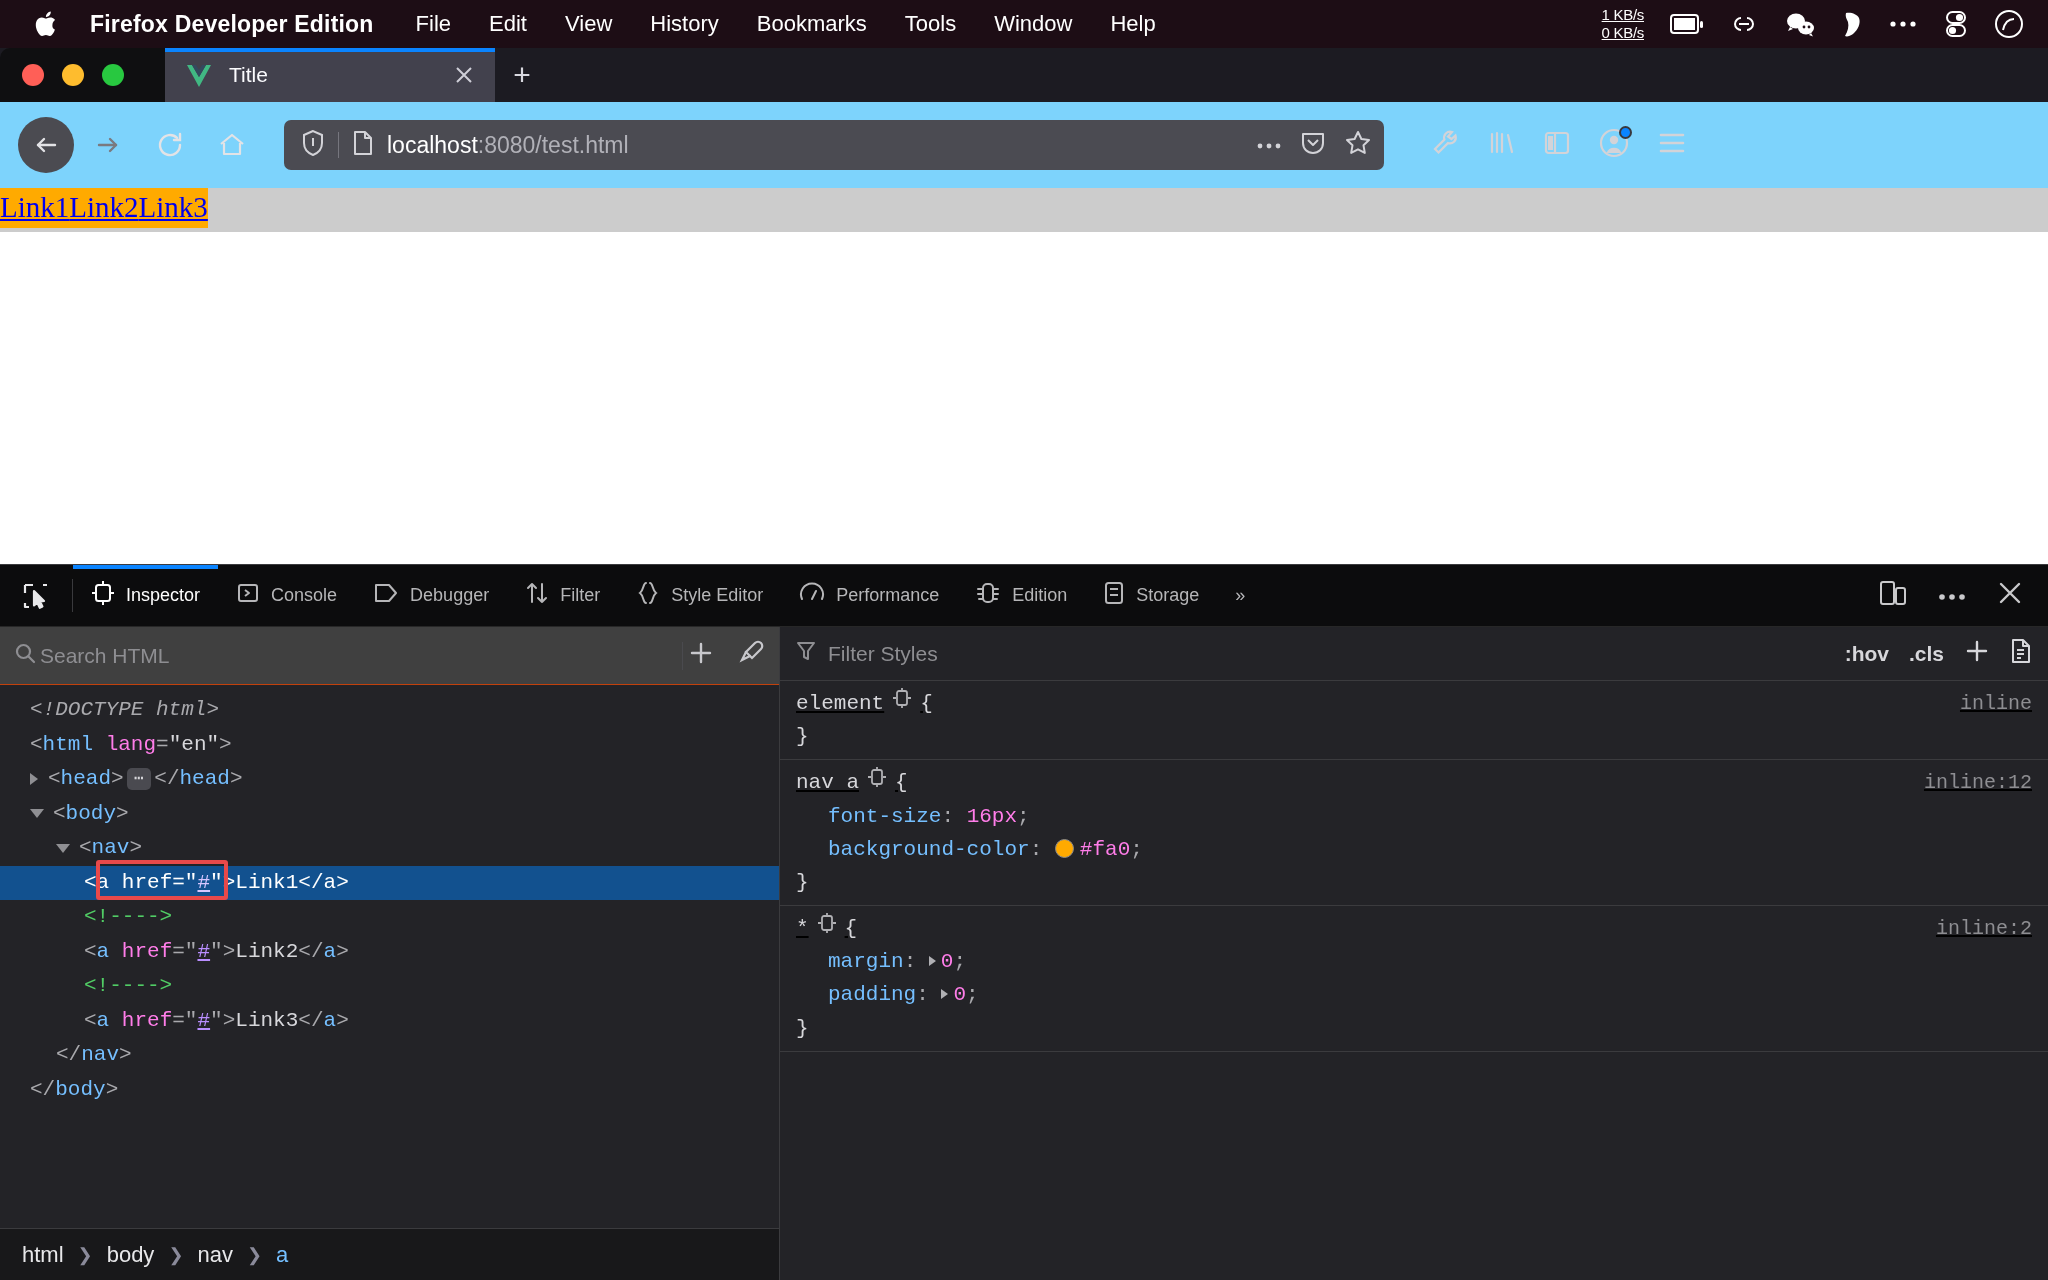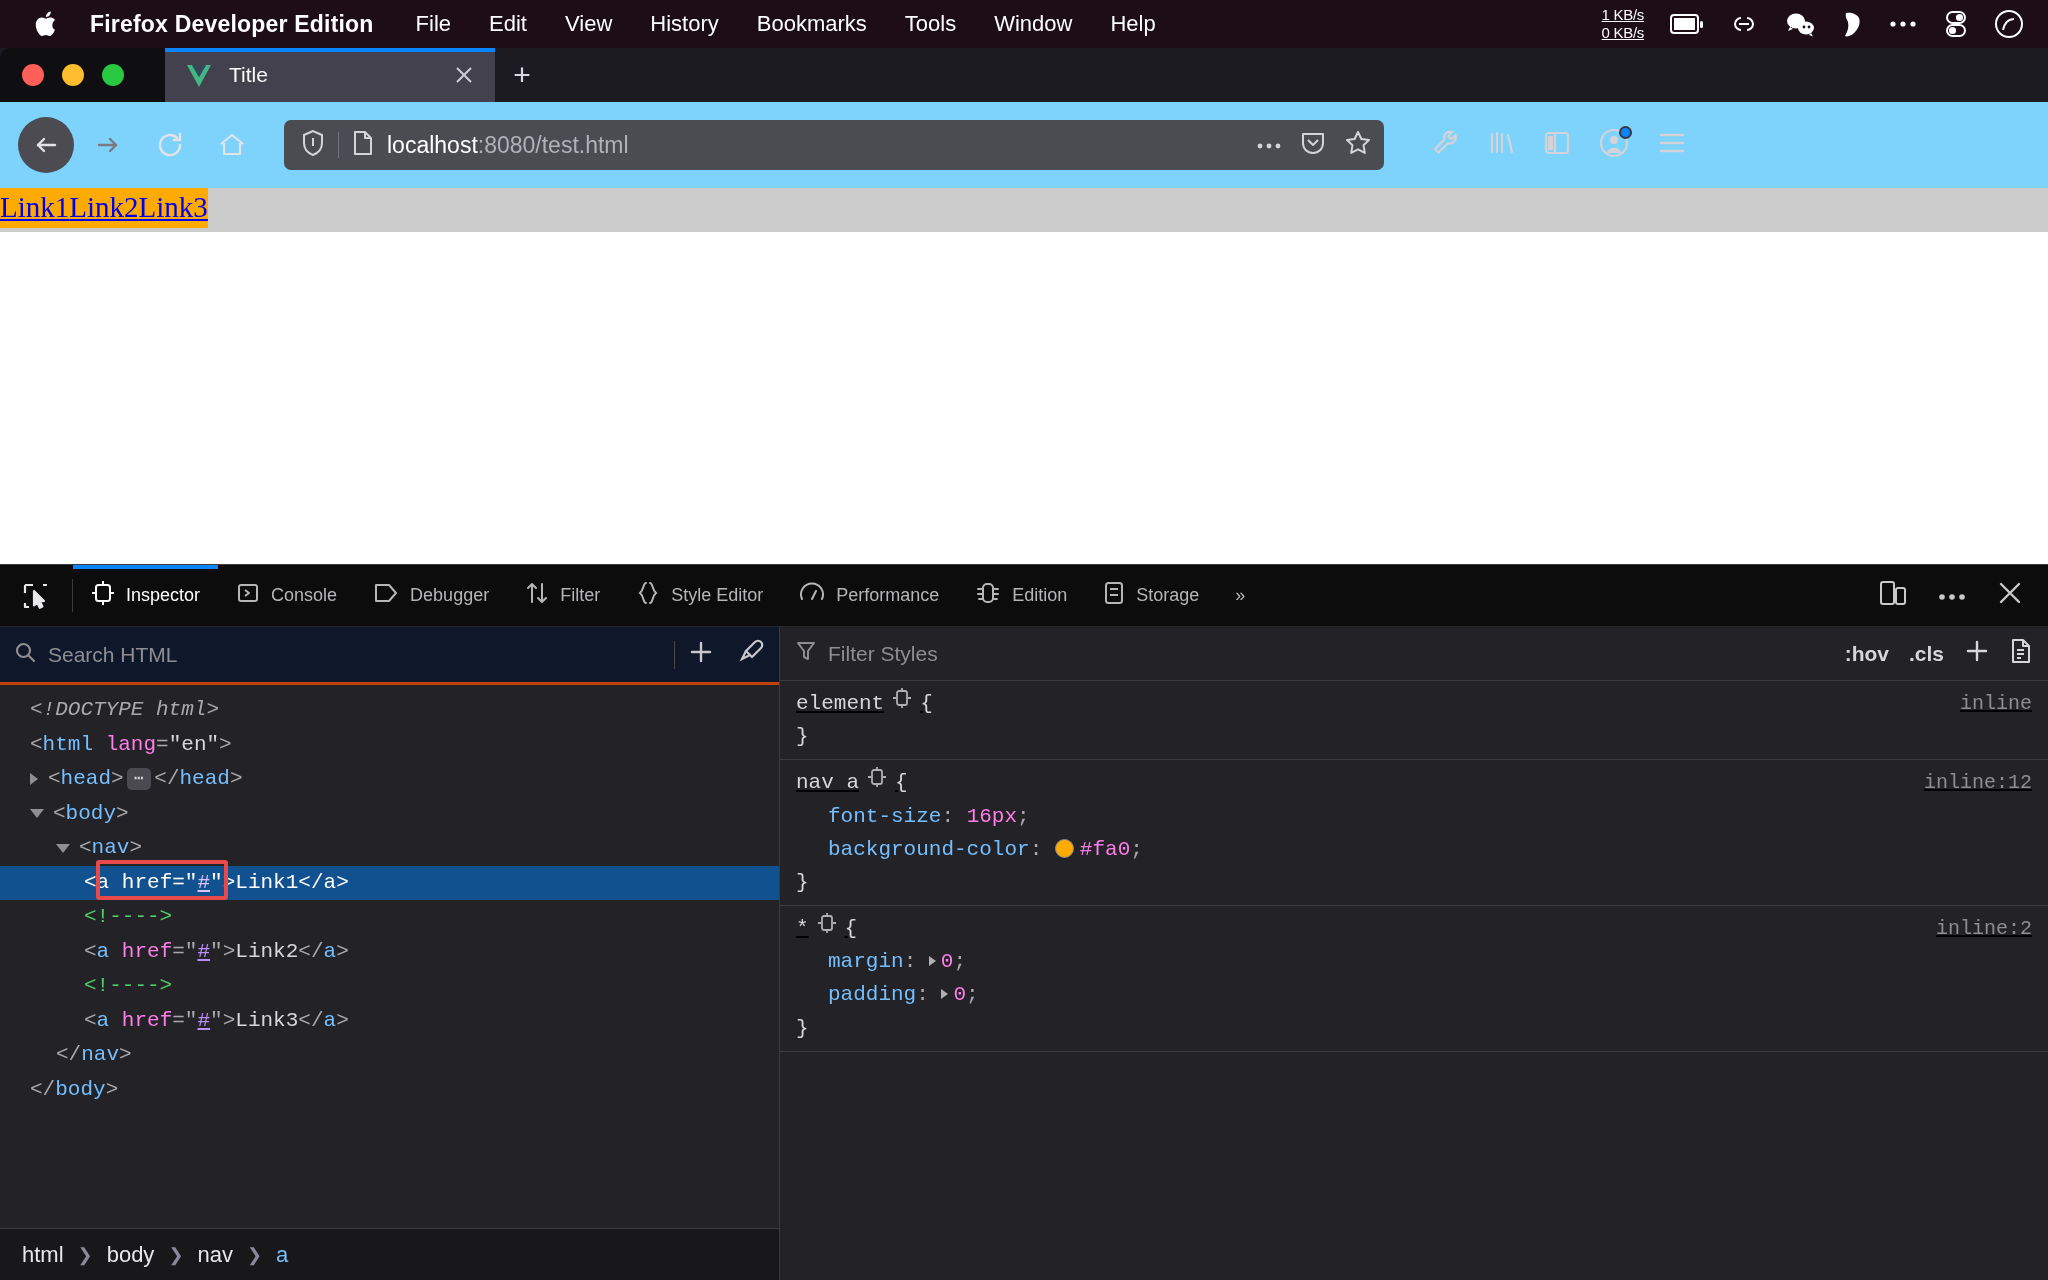--- a/index.html
+++ b/index.html
@@ -126,23 +126,23 @@
     content: ""; position: absolute; top: 0; left: 0; right: 0; height: 4px; background: #0a84ff;
   }
   .dt-flex { flex: 1 1 auto; }
   .dt-right { display: flex; align-items: center; gap: 30px; padding: 0 24px; color: #c9c9cb; }
 
   .dt-body { flex: 1 1 auto; display: flex; min-height: 0; }
 
   
   .markup-pane { width: 780px; display: flex; flex-direction: column; border-right: 1px solid #3b3b3e; min-height: 0; }
   .markup-search {
-    height: 58px; background: #0f172a; display: flex; align-items: center;
-    padding: 0 14px; gap: 12px; color: #8e8e92; font-size: 21px;
-    border-bottom: 3px solid #c2410c;
+    height: 58px; background: #404040; display: flex; align-items: center;
+    padding: 0 14px; gap: 4px; color: #8e8e92; font-size: 21px;
+    border-bottom: 1px solid #c2410c;
   }
   .markup-search .grow { flex: 1 1 auto; }
   .ms-tools { display: flex; align-items: center; gap: 22px; color: #c8c8cc; }
   .ms-divider { width: 1px; height: 28px; background: #4a4a4e; }
 
   .markup-tree {
     flex: 1 1 auto; background: #232327; color: #a9a9ad;
     font-family: "Liberation Mono", monospace; font-size: 21px; line-height: 1.55;
     padding: 8px 0 0 0; overflow: hidden; position: relative;
   }

